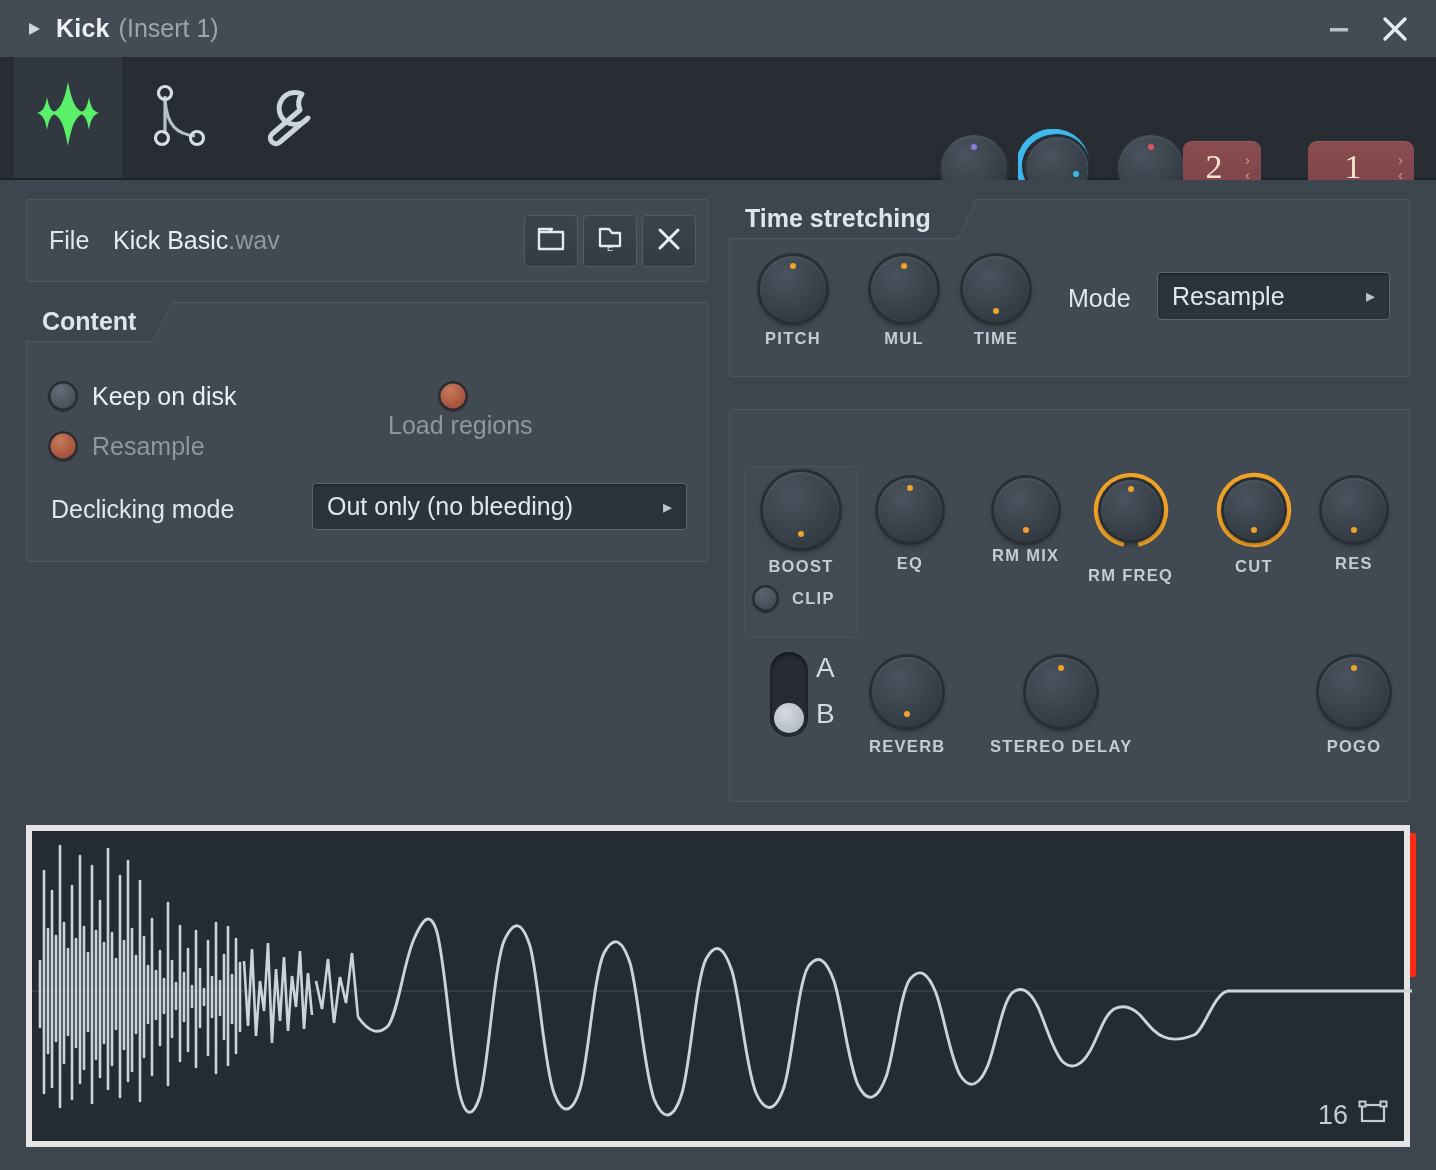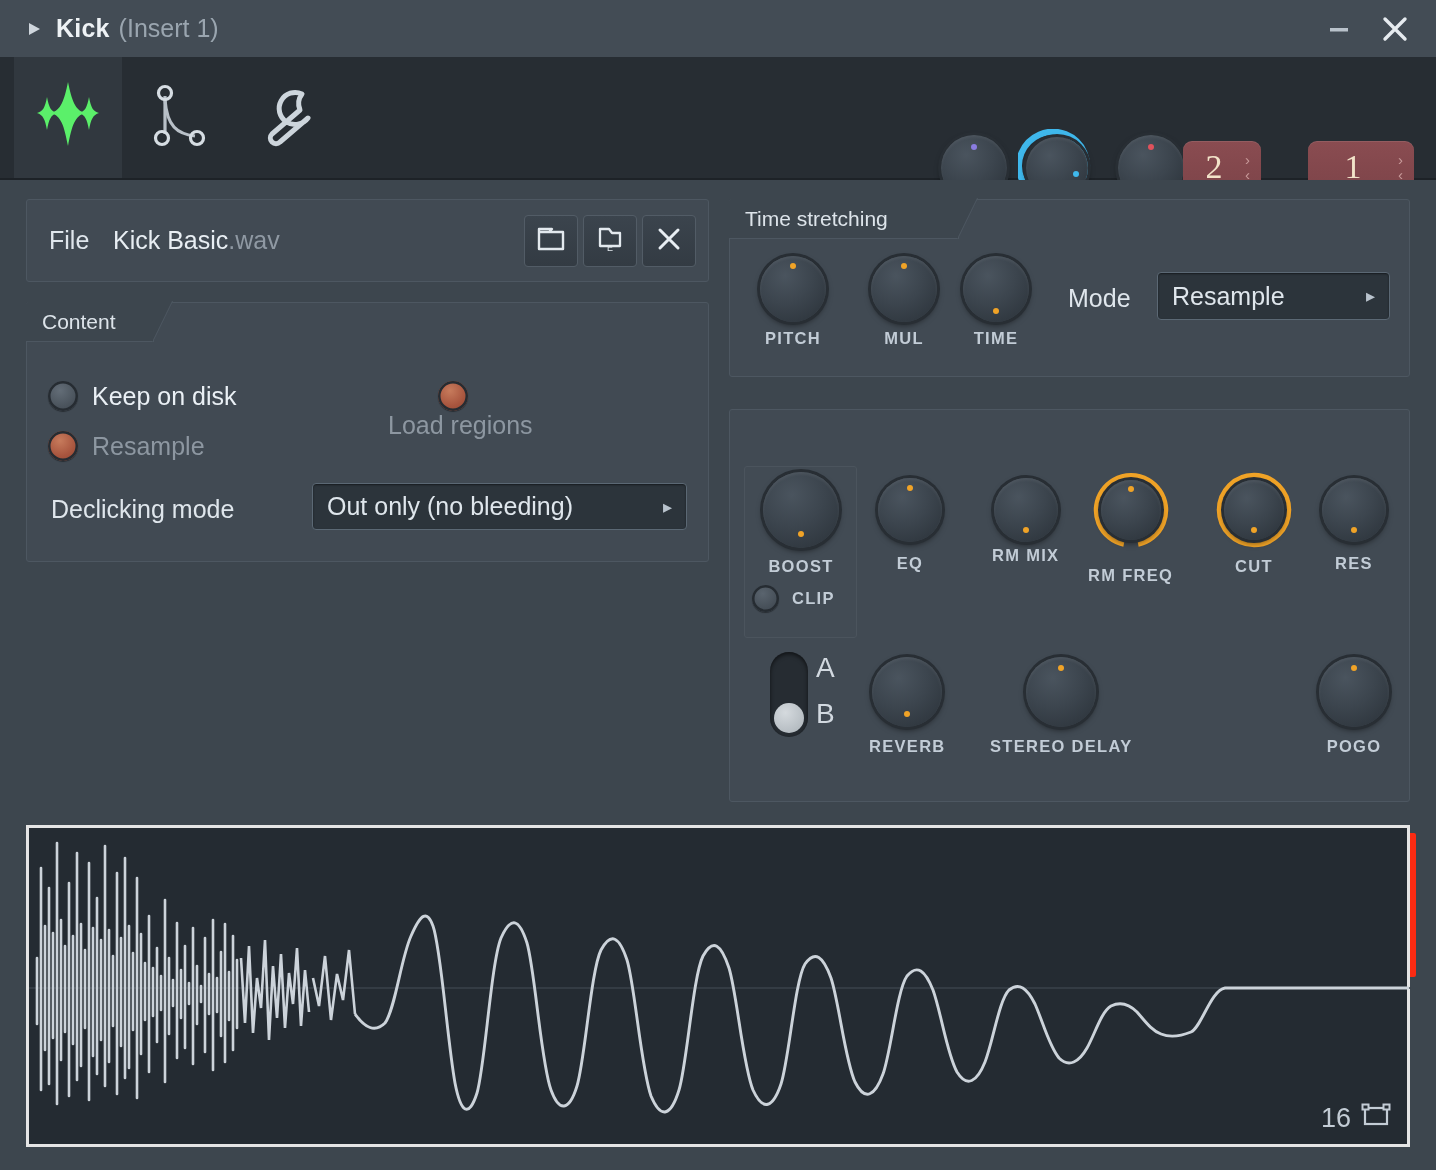--- a/index.html
+++ b/index.html
@@ -89,21 +89,21 @@
     display:flex; align-items:center;
     padding: 0 0 0 16px;
     border-top-left-radius:3px;
   }
   .ghead::after{
     content:""; position:absolute; right:-19px; top:-1px;
     border-left: 20px solid #3d464e;
     border-bottom: 41px solid transparent;
     filter: drop-shadow(1px 0 0 #4d5761);
   }
-  .ghead-txt { font-size: 21px; color:#dde4ea; white-space:nowrap; }
+  .ghead-txt { font-size: 25px; color:#dde4ea; white-space:nowrap;font-weight:bold; }
 
   
   .radio {
     width: 30px; height: 30px; border-radius:50%;
     box-shadow: inset 0 0 0 2.5px #262c32, 0 1px 1px rgba(0,0,0,.4);
   }
   .radio.off   { background: radial-gradient(circle at 40% 32%, #636d77 0%, #4a535c 60%, #3c444c 100%); }
   .radio.on    { background: radial-gradient(circle at 40% 32%, #c77b5c 0%, #a9563f 55%, #8a4430 100%); }
   .radio.faint { background: radial-gradient(circle at 40% 32%, #5a646e 0%, #464f58 60%, #3a424a 100%); }
   .rlabel { font-size: 25px; margin-left: 14px; }
@@ -130,21 +130,21 @@
     background: linear-gradient(180deg,#3b444d 0%,#333b43 100%);
     border: 1px solid #525c66;
     border-radius: 4px;
     display:flex; align-items:center; justify-content:center;
   }
 
   
   #wave {
     position:absolute; left: 26px; top: 645px; width: 1384px; height: 322px;
     background: #242b32;
-    border: 3px solid #e5e5e5;
+    border: 6px solid #e5e5e5;
   }
   #wavecount {
     position:absolute; right: 16px; bottom: 9px;
     display:flex; align-items:center; gap: 10px;
     font-size: 27px; color:#c3ccd5;
   }
 
   
   #pogo-highlight {
     position:absolute; left:1288px; top:653px; width:128px; height:144px;

